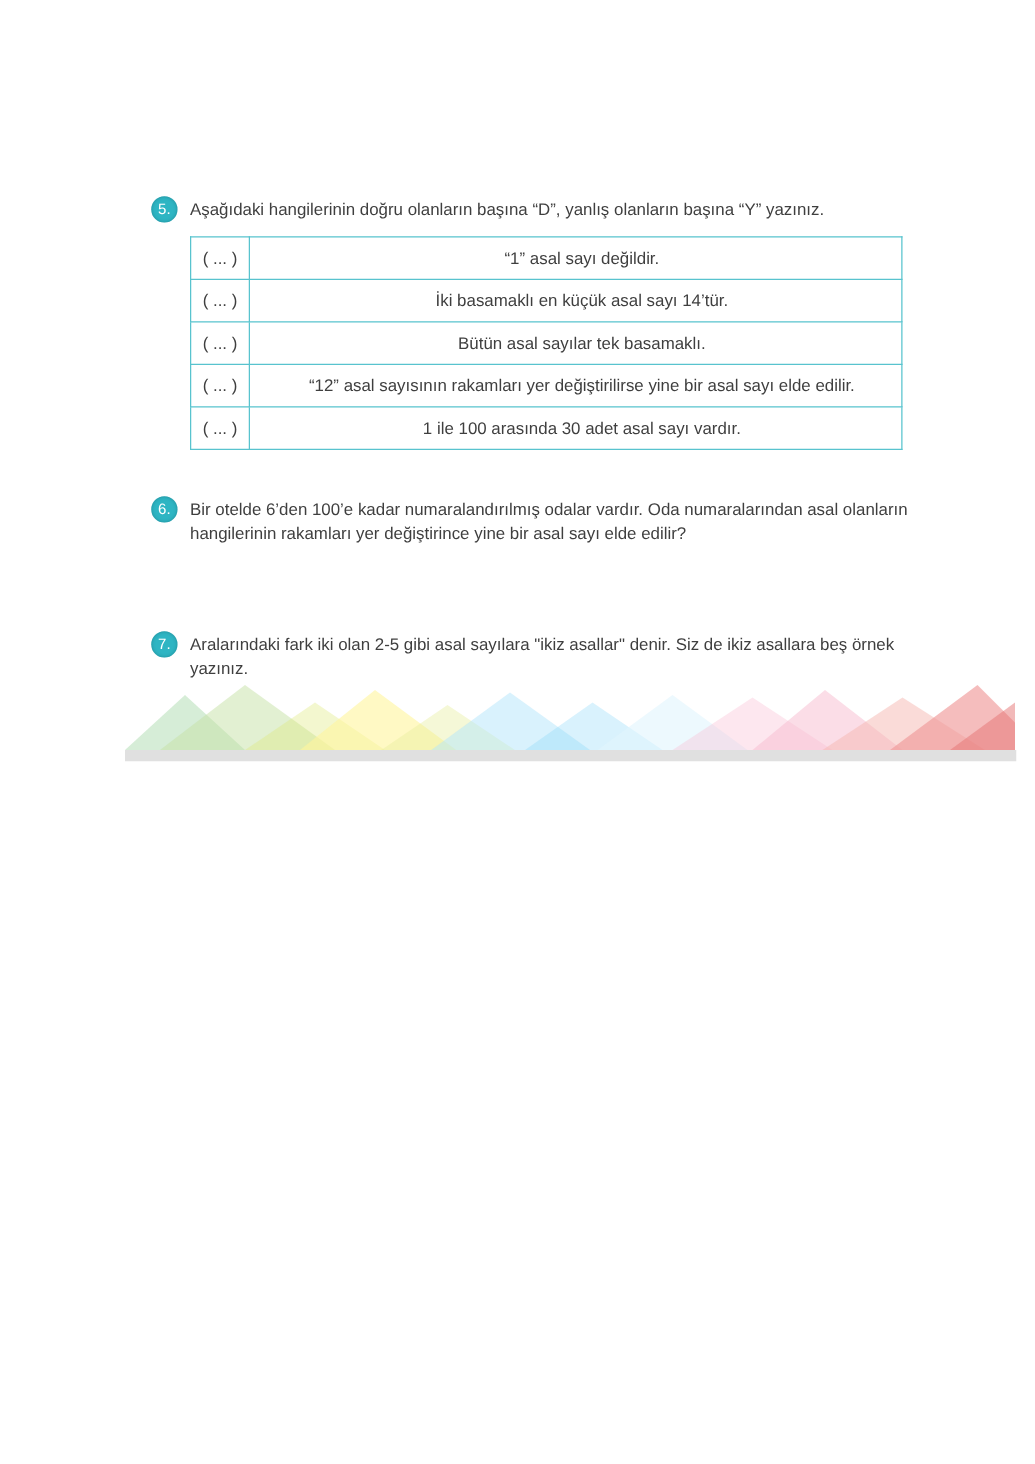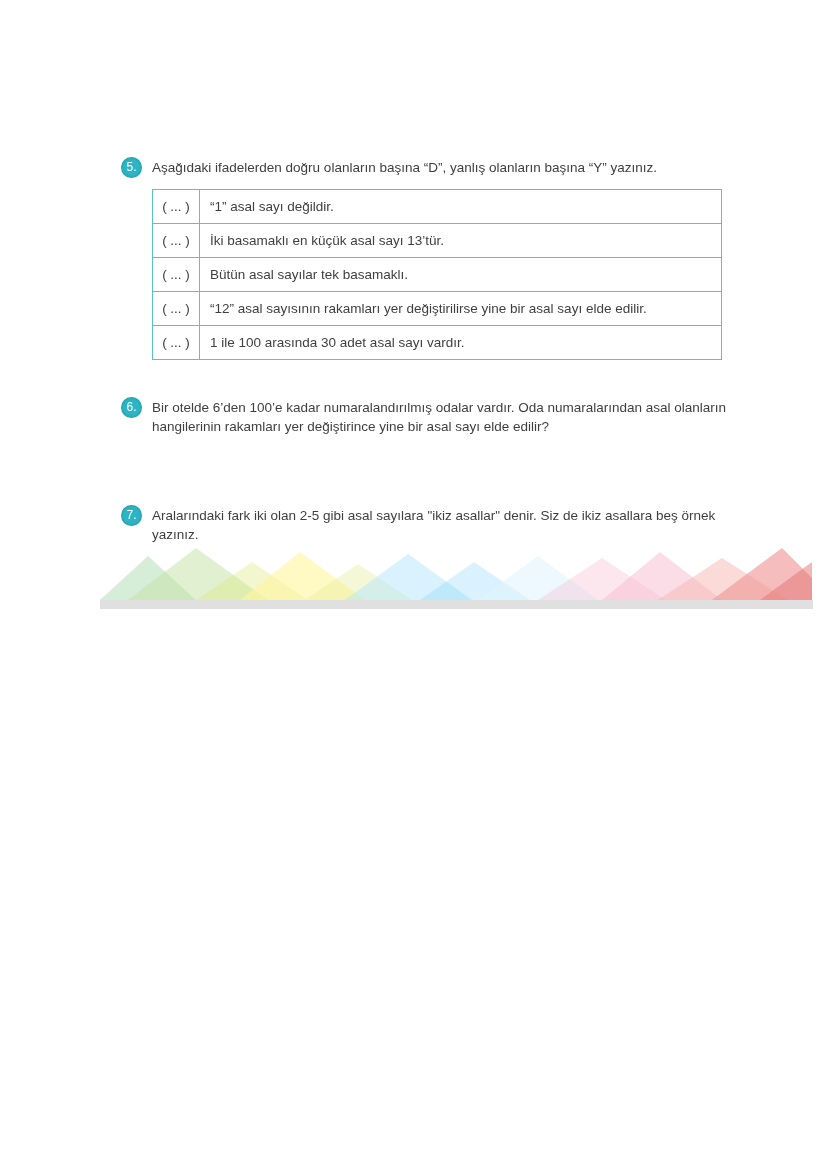--- a/index.html
+++ b/index.html
@@ -42,20 +42,21 @@
     border-collapse: collapse;
     margin-top: 12px;
     width: 570px;
     table-layout: fixed;
   }
   .tf-table td {
     border: 1px solid #58c3ce;
     font-size: 13.5px;
     height: 33px;
     padding: 0;
+    text-align: center;
   }
   .tf-table td.blank-cell {
     width: 46px;
     text-align: center;
   }
   .tf-table td.stmt-cell {
     padding-left: 10px;
   }
   .decor-band {
     position: absolute;
@@ -74,30 +75,30 @@
   }
 </style>
 </head>
 <body>
 
 <div class="page">
 
   <section class="question" style="top:158px; width:690px;">
     <span class="badge">5.</span>
     <div class="q-body">
-      <p class="q-text">Aşağıdaki ifadelerden doğru olanların başına “D”, yanlış olanların başına “Y” yazınız.</p>
+      <p class="q-text">Aşağıdaki hangilerinin doğru olanların başına “D”, yanlış olanların başına “Y” yazınız.</p>
       <table class="tf-table">
         <tbody>
           <tr>
             <td class="blank-cell">( ... )</td>
             <td class="stmt-cell">“1” asal sayı değildir.</td>
           </tr>
           <tr>
             <td class="blank-cell">( ... )</td>
-            <td class="stmt-cell">İki basamaklı en küçük asal sayı 13’tür.</td>
+            <td class="stmt-cell">İki basamaklı en küçük asal sayı 14’tür.</td>
           </tr>
           <tr>
             <td class="blank-cell">( ... )</td>
             <td class="stmt-cell">Bütün asal sayılar tek basamaklı.</td>
           </tr>
           <tr>
             <td class="blank-cell">( ... )</td>
             <td class="stmt-cell">“12” asal sayısının rakamları yer değiştirilirse yine bir asal sayı elde edilir.</td>
           </tr>
           <tr>

